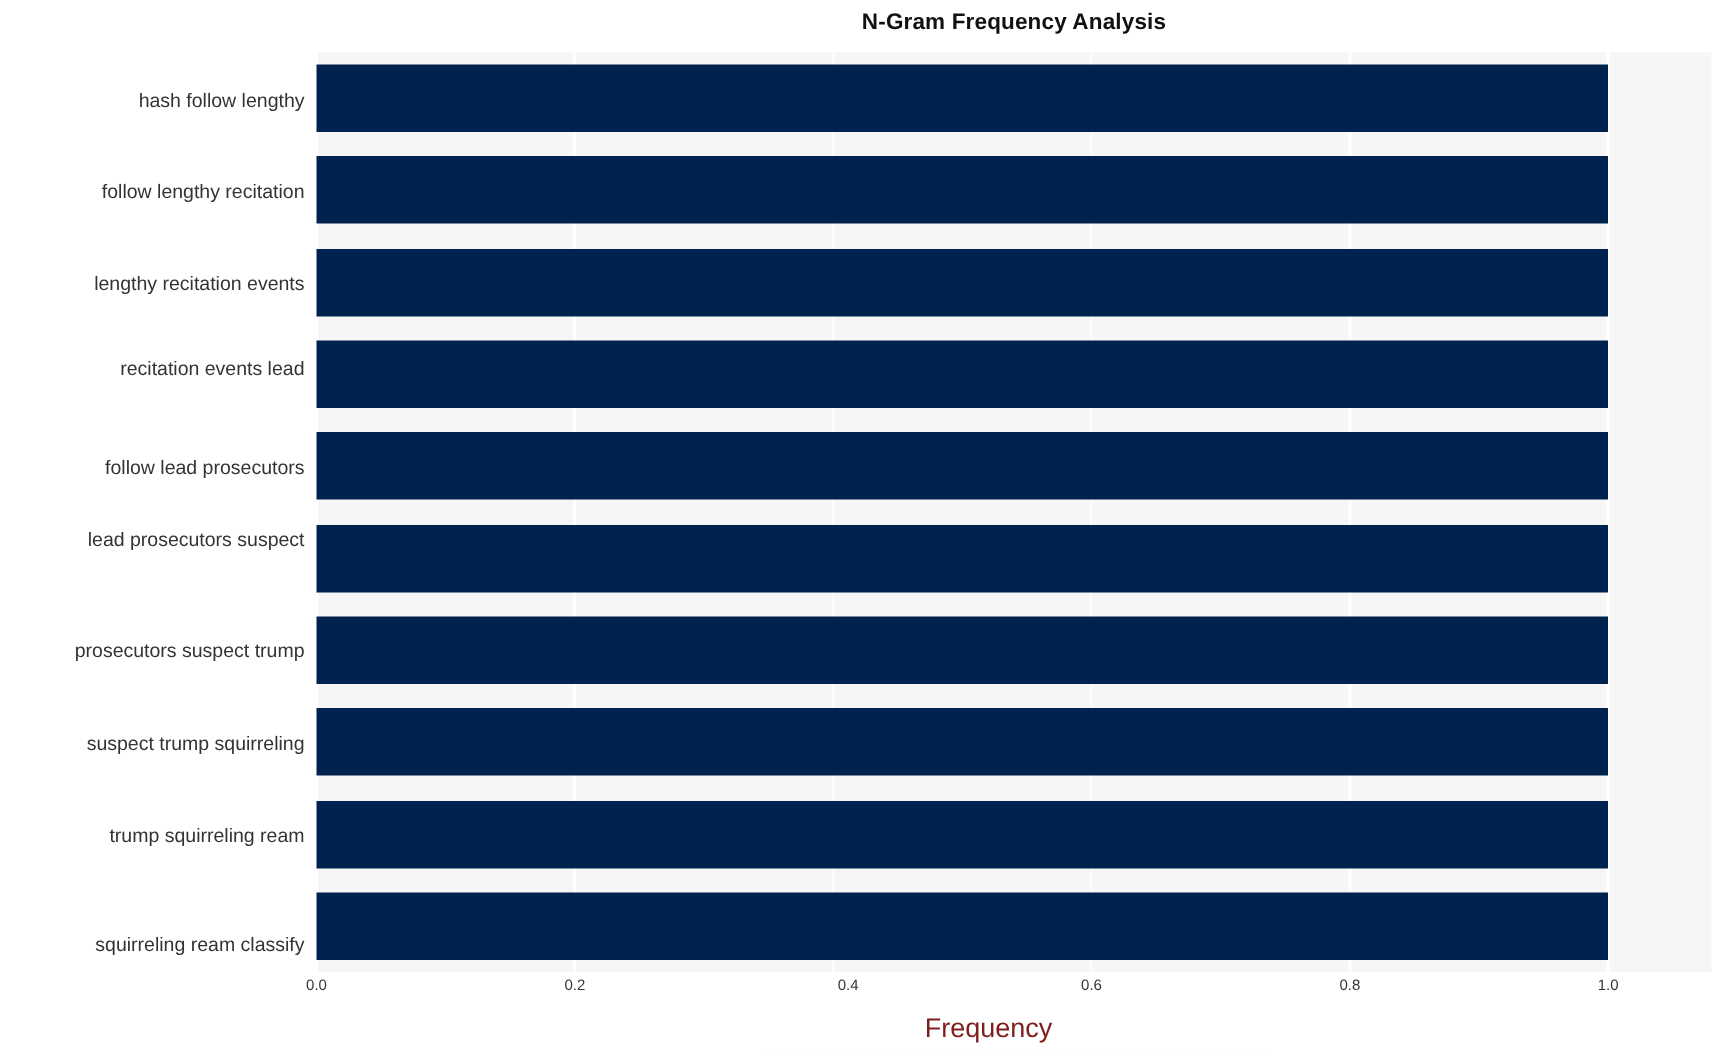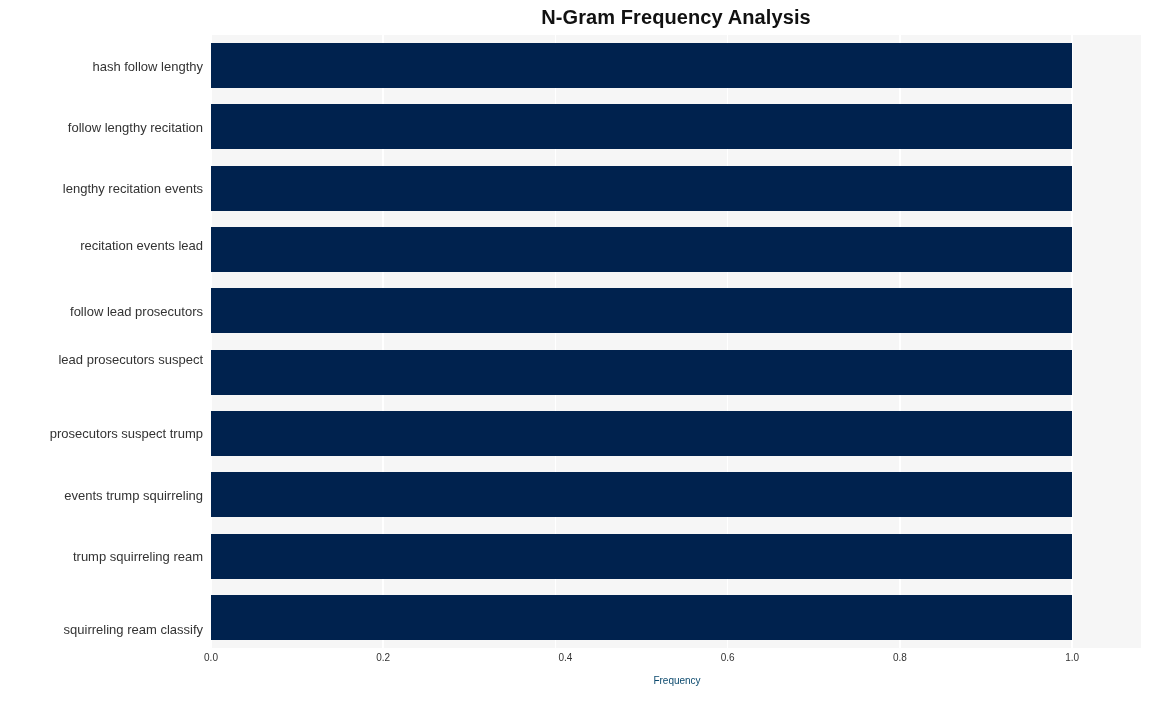--- a/index.html
+++ b/index.html
@@ -21,21 +21,21 @@
     background: #ffffff;
   }
 
   
   #chart-title {
     position: absolute;
     left: 211px;
     top: 6px;
     width: 930px;
     text-align: center;
-    font-size: 20px;
+    font-size: 15px;
     font-weight: bold;
     color: #111111;
     letter-spacing: 0.1px;
     white-space: nowrap;
   }
 
   
   #plot-area {
     position: absolute;
     left: 211px;
@@ -99,26 +99,26 @@
     top: 0;
     transform: translateX(-50%);
     font-size: 10px;
     color: #333333;
     white-space: nowrap;
     line-height: 1;
   }
 
   #x-axis-title {
     position: absolute;
-    left: 212px;
+    left: 194px;
     top: 675px;
     width: 930px;
     text-align: center;
-    font-size: 10px;
-    color: #0c4a6e;
+    font-size: 18px;
+    color: #7f1d1d;
     white-space: nowrap;
   }
 </style>
 </head>
 <body>
 
 <div id="figure">
 
   <div id="chart-title">N-Gram Frequency Analysis</div>
 
@@ -146,21 +146,21 @@
   </div>
 
   <div id="y-axis-labels">
       <div class="y-tick-label" style="top: 24.65px;">hash follow lengthy</div>
       <div class="y-tick-label" style="top: 85.95px;">follow lengthy recitation</div>
       <div class="y-tick-label" style="top: 147.25px;">lengthy recitation events</div>
       <div class="y-tick-label" style="top: 204px;">recitation events lead</div>
       <div class="y-tick-label" style="top: 269.85px;">follow lead prosecutors</div>
       <div class="y-tick-label" style="top: 318px;">lead prosecutors suspect</div>
       <div class="y-tick-label" style="top: 392.45px;">prosecutors suspect trump</div>
-      <div class="y-tick-label" style="top: 453.75px;">events trump squirreling</div>
+      <div class="y-tick-label" style="top: 453.75px;">suspect trump squirreling</div>
       <div class="y-tick-label" style="top: 515.05px;">trump squirreling ream</div>
       <div class="y-tick-label" style="top: 588px;">squirreling ream classify</div>
     </div>
 
   <div id="x-axis-labels">
       <div class="x-tick-label" style="left: 0px;">0.0</div>
       <div class="x-tick-label" style="left: 172.222px;">0.2</div>
       <div class="x-tick-label" style="left: 344.444px; padding-left: 20px;">0.4</div>
       <div class="x-tick-label" style="left: 516.667px;">0.6</div>
       <div class="x-tick-label" style="left: 688.889px;">0.8</div>

